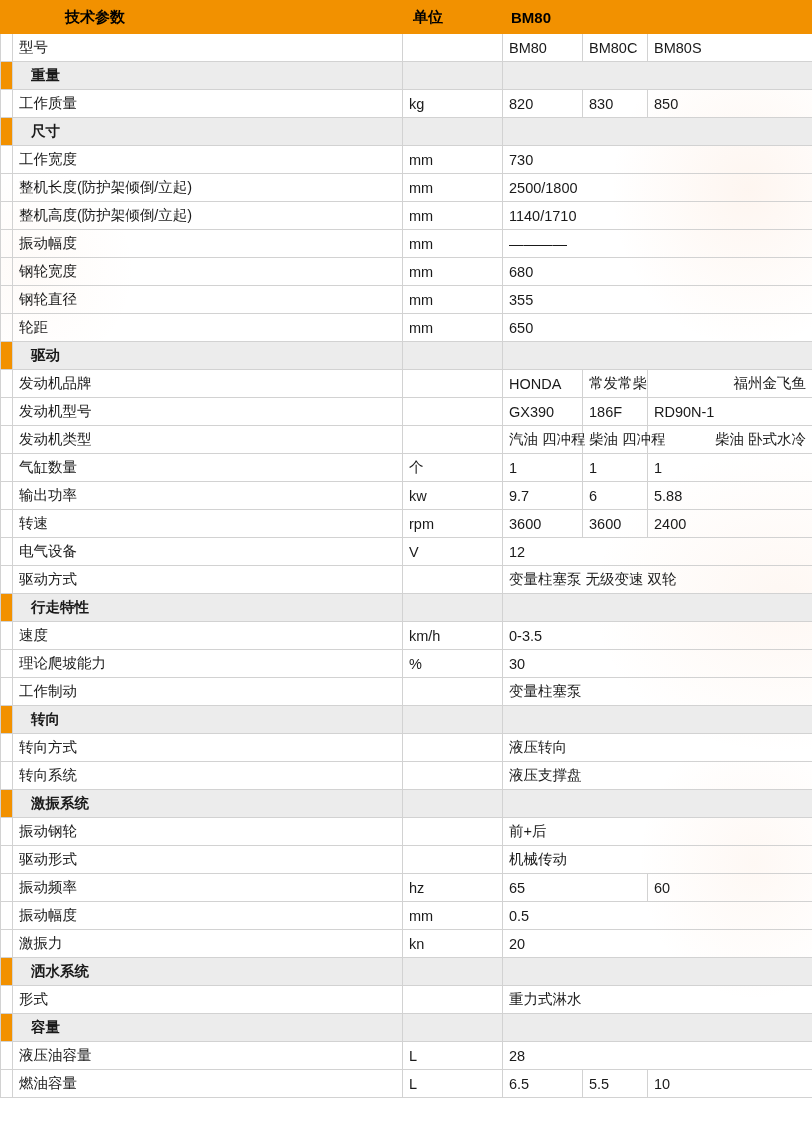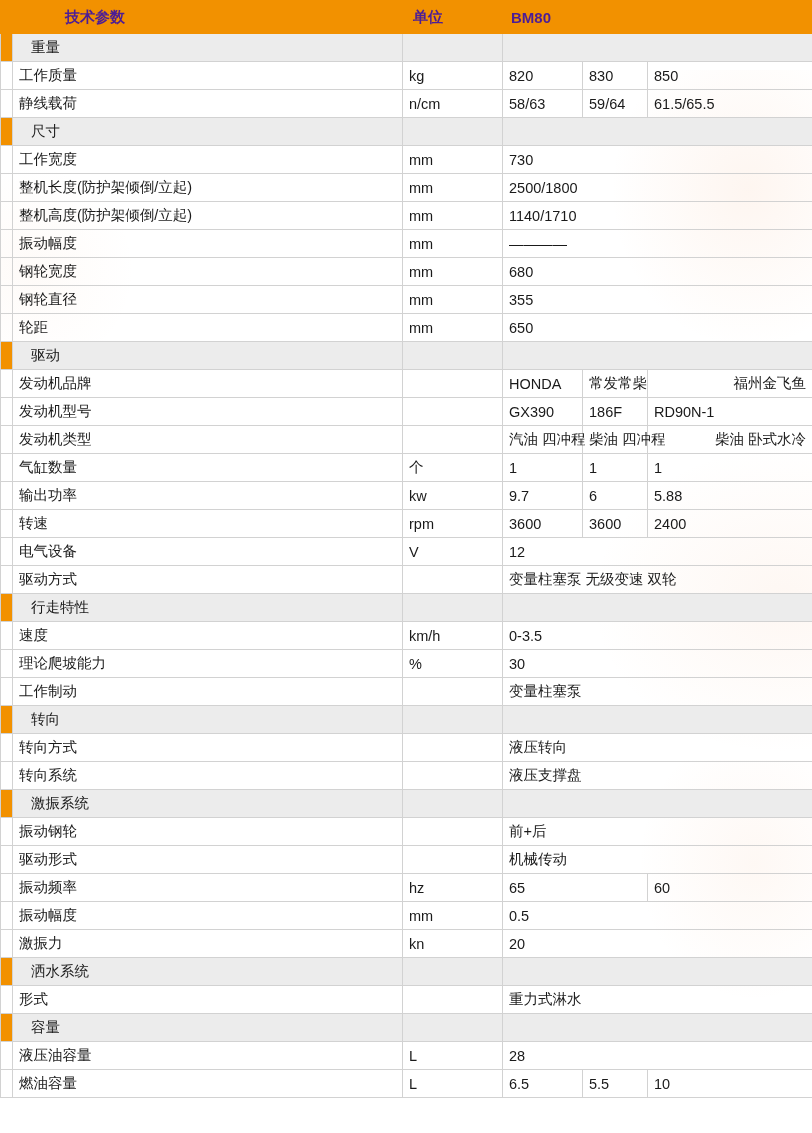--- a/index.html
+++ b/index.html
@@ -41,39 +41,39 @@
   col.c0{width:12px;}
   col.c1{width:390px;}
   col.c2{width:100px;}
   col.c3{width:80px;}
   col.c4{width:65px;}
   col.c5{width:165px;}
 
   
   tr.header td{
     background:#f29100;
-    color:#4c1d95;
+    color:#000000;
     font-weight:bold;
     font-size:15px;
     border:1px solid #f29100;
     height:33px;
   }
   tr.header td.edge{background:#f29100;}
 
   
   td.edge{
     background:#f29100;
     border-top:none;border-bottom:none;
     border-left:1px solid #f29100;border-right:1px solid #f29100;
     padding:0;
   }
   
   tr.group td{
     background:#ececec;
-    font-weight:normal;
+    font-weight:bold;
     margin-top:25px;
   }
   tr.group td.edge{background:#f29100;}
   tr.group td.lbl{padding-left:18px;}
 
   td.lbl{padding-left:28px;}
   td.lbl.group{padding-left:18px;}
   td.val{padding-left:8px;}
   td.unit{padding-left:10px;}
 
@@ -97,42 +97,42 @@
       <col class="c4">
       <col class="c5">
   </colgroup>
   <tbody id="table-body">
       <tr class="header">
         <td class="edge"></td>
         <td style="padding-left: 52px;">技术参数</td>
         <td style="padding-left: 10px;">单位</td>
         <td colspan="3" style="padding-left: 8px;">BM80</td>
       </tr>
+      <tr class="data">
+        <td class="edge"></td>
+        <td class="lbl">型号</td>
+        <td class="unit"></td>
+        <td class="val">BM80</td>
+        <td class="val">BM80C</td>
+        <td class="val">BM80S</td>
+      </tr>
       <tr class="group">
         <td class="edge"></td>
         <td class="lbl group">重量</td>
         <td></td>
         <td colspan="3"></td>
       </tr>
       <tr class="data">
         <td class="edge"></td>
         <td class="lbl">工作质量</td>
         <td class="unit">kg</td>
         <td class="val">820</td>
         <td class="val">830</td>
         <td class="val">850</td>
       </tr>
-      <tr class="data">
-        <td class="edge"></td>
-        <td class="lbl">静线载荷</td>
-        <td class="unit">n/cm</td>
-        <td class="val">58/63</td>
-        <td class="val">59/64</td>
-        <td class="val">61.5/65.5</td>
-      </tr>
       <tr class="group">
         <td class="edge"></td>
         <td class="lbl group">尺寸</td>
         <td></td>
         <td colspan="3"></td>
       </tr>
       <tr class="data">
         <td class="edge"></td>
         <td class="lbl">工作宽度</td>
         <td class="unit">mm</td>

